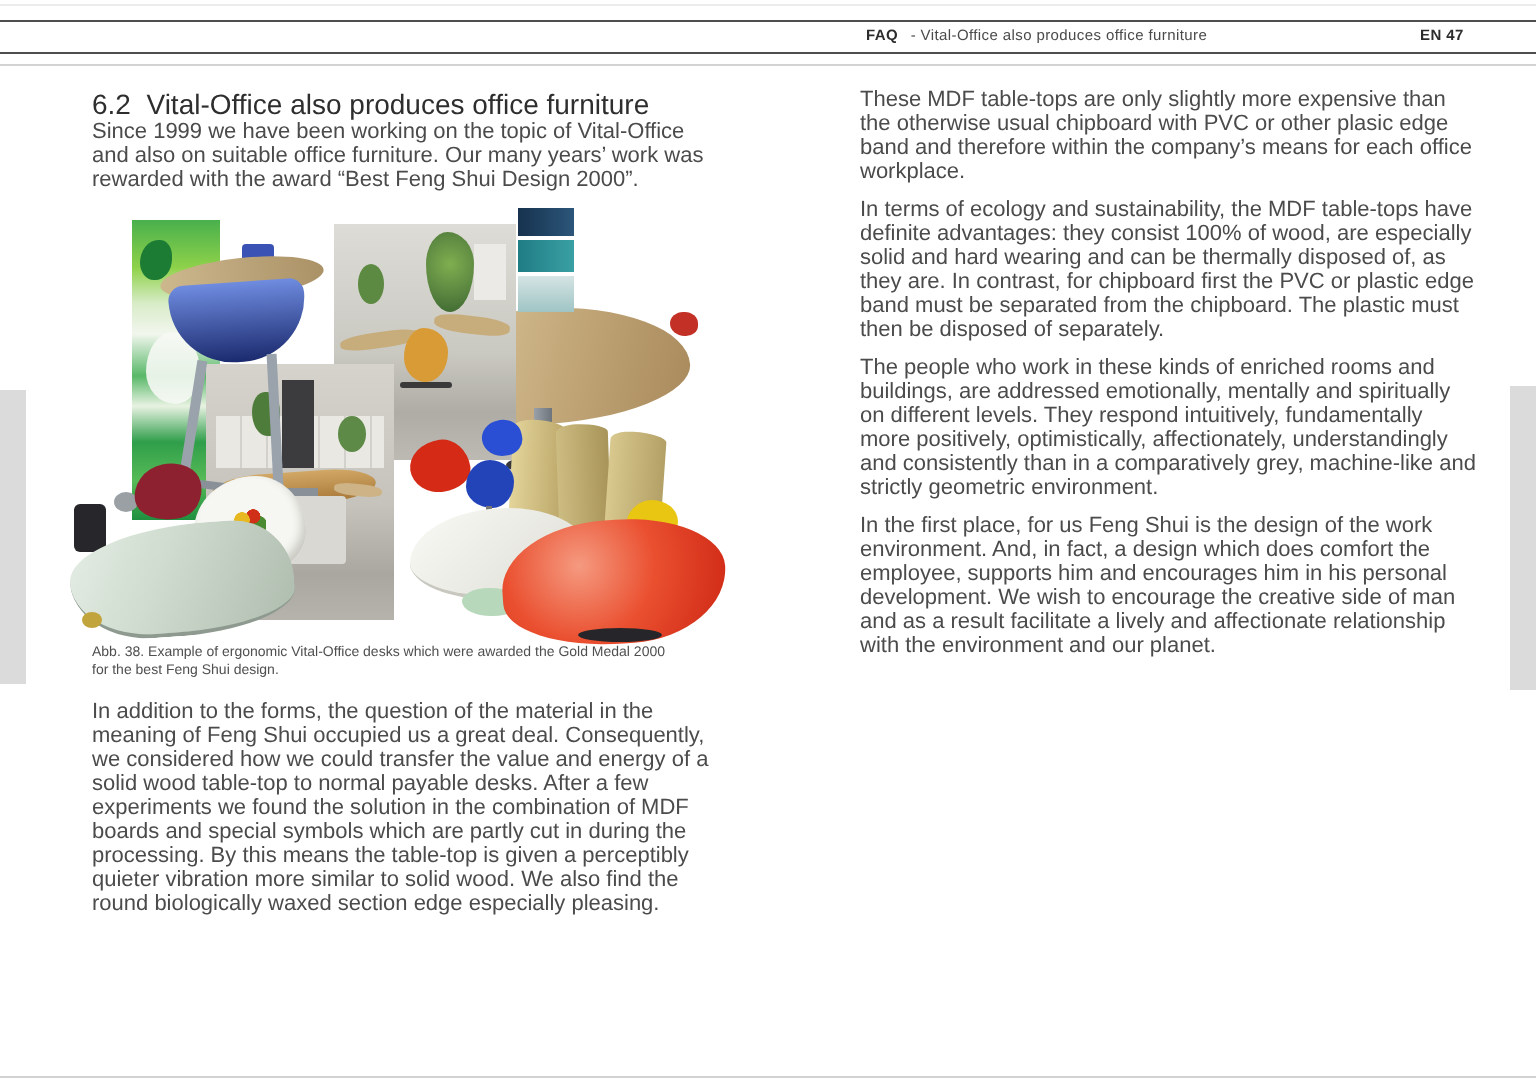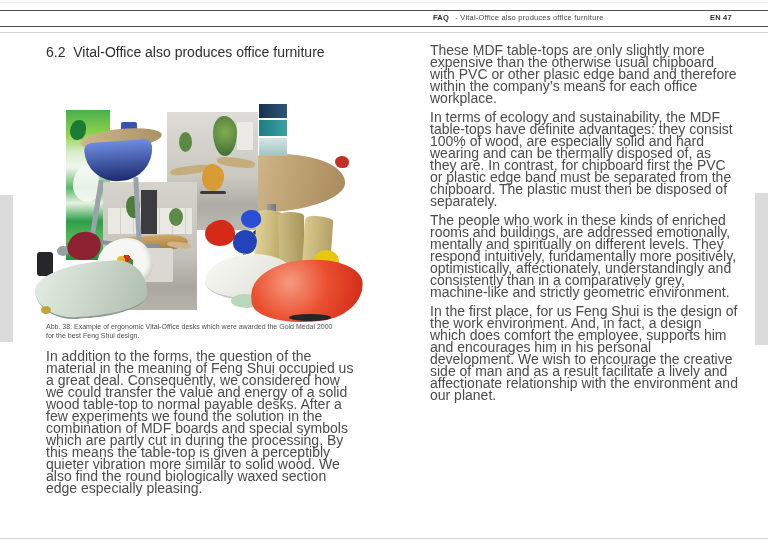--- a/index.html
+++ b/index.html
@@ -17,21 +17,21 @@
   .hdr b { font-weight:bold; color:#2c2c2c; }
   .hdr .ttl { font-weight:normal; color:#4a4a4a; }
 
   
   .side-tab { position:absolute; background:#dbdbdb; width:13px; }
   #tab-left { left:0; top:195px; height:147px; }
   #tab-right { left:755px; top:193px; height:152px; }
 
   
   .heading { position:absolute; left:46px; top:44px; width:320px; font-size:14px; font-weight:normal; color:#2e2e2e; white-space:pre-wrap; }
-  .body-text { font-size:14px; line-height:12px; color:#4b4b4b; text-align:left; }
+  .body-text { font-size:11px; line-height:12px; color:#4b4b4b; text-align:left; }
   #intro { position:absolute; left:46px; top:60px; width:308px; }
   #left-body { position:absolute; left:46px; top:350px; width:312px; }
   #caption { position:absolute; left:46px; top:322px; width:296px; font-size:7px; line-height:9px; color:#4f4f4f; }
   #right-col { position:absolute; left:430px; top:44px; width:308px; }
   #right-col p { margin-bottom:7px; }
 
   
   #collage { position:absolute; left:45px; top:104px; width:335px; height:218px; }
   #collage .ph { position:absolute; }
   .shape { position:absolute; }
@@ -138,20 +138,21 @@
     <span class="ttl" style="margin-left:4px">- Vital-Office also produces office furniture</span>
   </div>
   <div class="hdr" style="left:710px">
     <b>EN 47</b>
   </div>
 
   <div class="side-tab" id="tab-left"></div>
   <div class="side-tab" id="tab-right"></div>
 
   <div class="heading">6.2  Vital-Office also produces office furniture</div>
+  <div id="intro" class="body-text">Since 1999 we have been working on the topic of Vital-Office and also on suitable office furniture. Our many years’ work was rewarded with the award “Best Feng Shui Design 2000”.</div>
 
   <div id="collage">
     <div class="ph photo-green">
       <div class="shape leaf-blob"></div>
       <div class="shape face-blob"></div>
     </div>
 
     <div class="ph photo-office1">
       <div class="shape o1-plant"></div>
       <div class="shape o1-plant2"></div>

